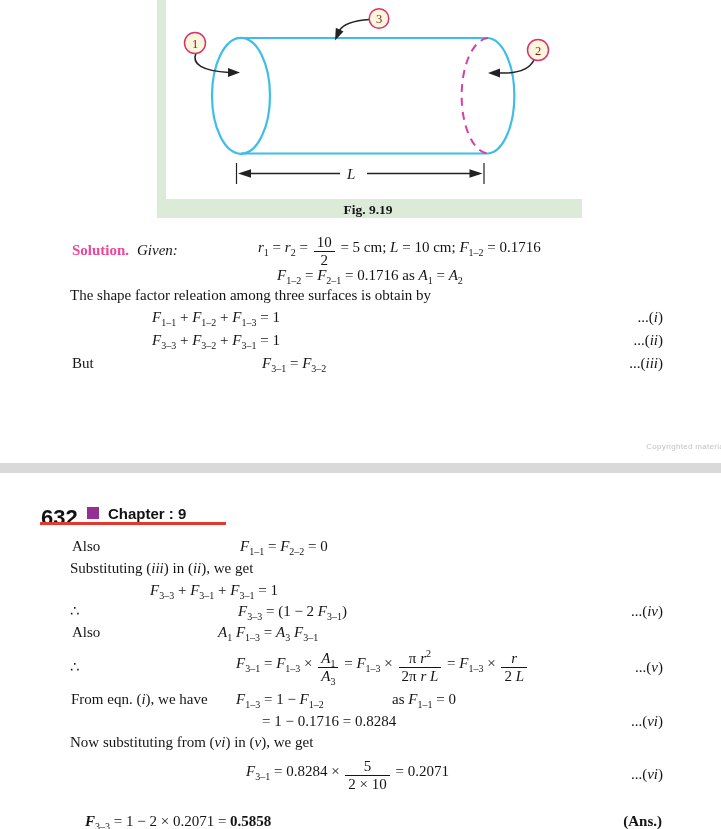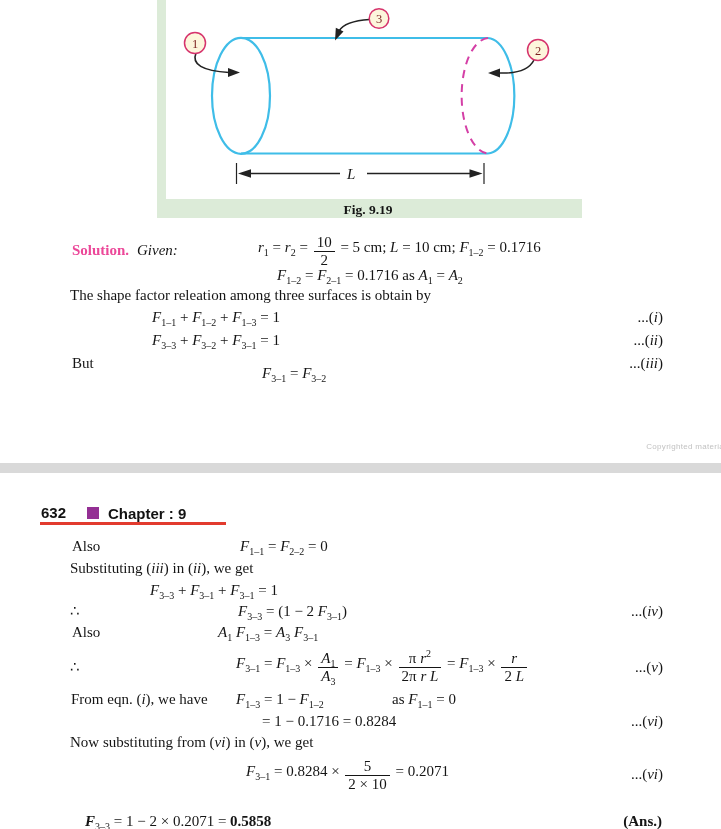--- a/index.html
+++ b/index.html
@@ -72,28 +72,28 @@
 
   <div class="abs" style="left:70px;top:286px;">The shape factor releation among three surfaces is obtain by</div>
 
   <div class="abs eq" style="left:152px;top:308px;"><i>F</i><sub>1–1</sub> + <i>F</i><sub>1–2</sub> + <i>F</i><sub>1–3</sub> = 1</div>
   <div class="abs eq" style="right:58px;top:308px;">...(<i>i</i>)</div>
 
   <div class="abs eq" style="left:152px;top:331px;"><i>F</i><sub>3–3</sub> + <i>F</i><sub>3–2</sub> + <i>F</i><sub>3–1</sub> = 1</div>
   <div class="abs eq" style="right:58px;top:331px;">...(<i>ii</i>)</div>
 
   <div class="abs" style="left:72px;top:354px;">But</div>
-  <div class="abs eq" style="left:262px;top:364px;text-align:right;"><i>F</i><sub>3–1</sub> = <i>F</i><sub>3–2</sub></div>
+  <div class="abs eq" style="left:262px;top:354px;text-align:right;"><i>F</i><sub>3–1</sub> = <i>F</i><sub>3–2</sub></div>
   <div class="abs eq" style="right:58px;top:354px;">...(<i>iii</i>)</div>
 
   <div class="abs copyright" style="right:-3px;top:442px;">Copyrighted materia</div>
 
   <div class="divider" style="top:463px;height:10px;"></div>
 
-  <div class="abs hdr" style="left:41px;top:504px;font-size:15px;">632</div>
+  <div class="abs hdr" style="left:41px;top:504px;font-size:22px;">632</div>
   <div class="sq" style="left:87px;top:507px;"></div>
   <div class="abs hdr" style="left:108px;top:505px;font-size:15px;">Chapter : 9</div>
   <div class="redline" style="left:40px;top:522px;width:186px;"></div>
 
   <div class="abs" style="left:72px;top:537px;">Also</div>
   <div class="abs eq" style="left:240px;top:537px;"><i>F</i><sub>1–1</sub> = <i>F</i><sub>2–2</sub> = 0</div>
 
   <div class="abs" style="left:70px;top:559px;">Substituting (<i>iii</i>) in (<i>ii</i>), we get</div>
 
   <div class="abs eq" style="left:150px;top:581px;"><i>F</i><sub>3–3</sub> + <i>F</i><sub>3–1</sub> + <i>F</i><sub>3–1</sub> = 1</div>

